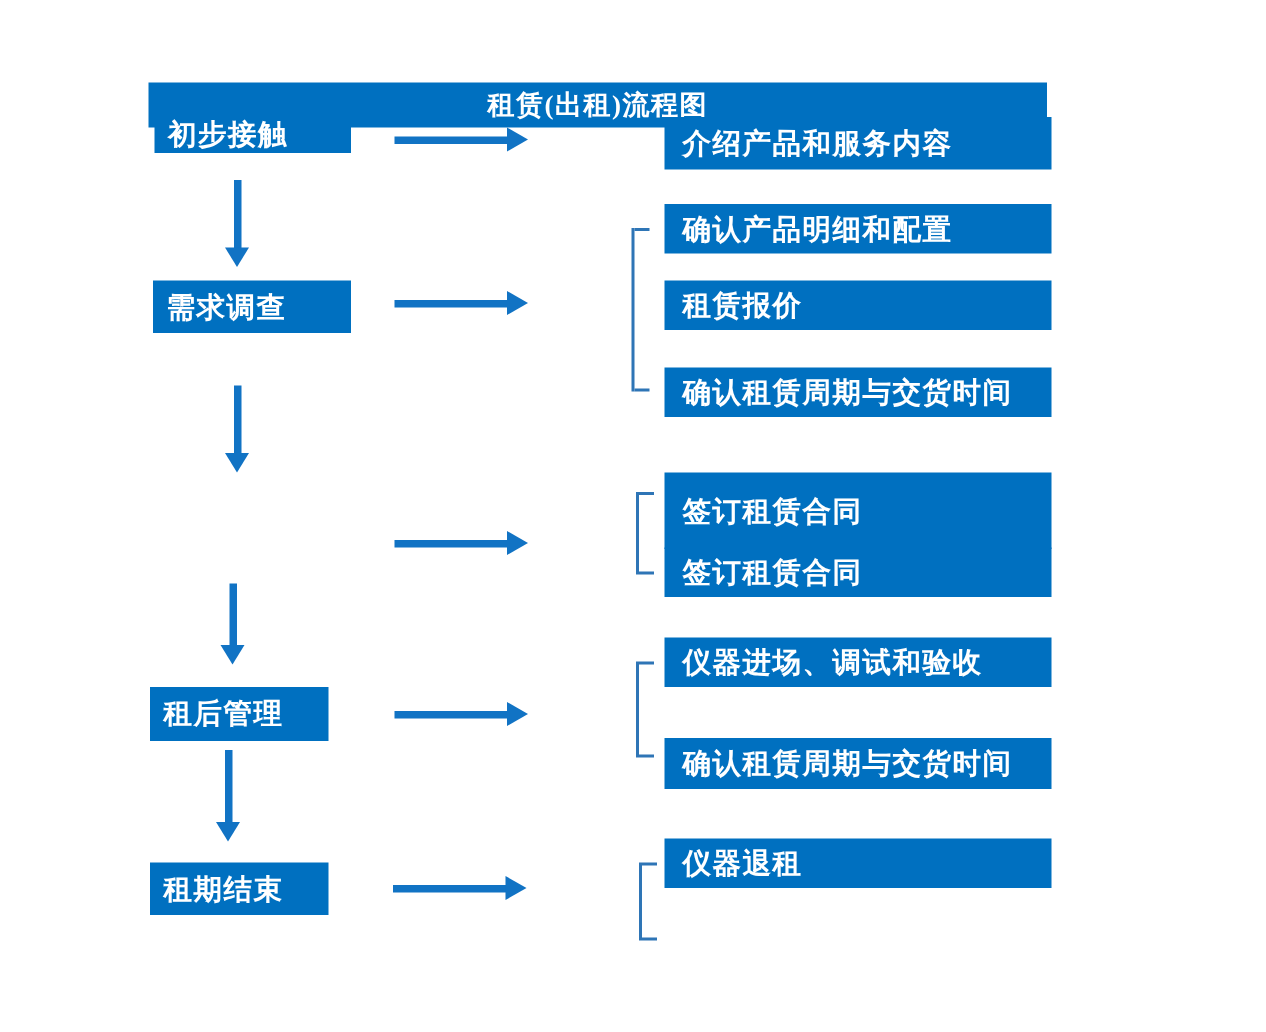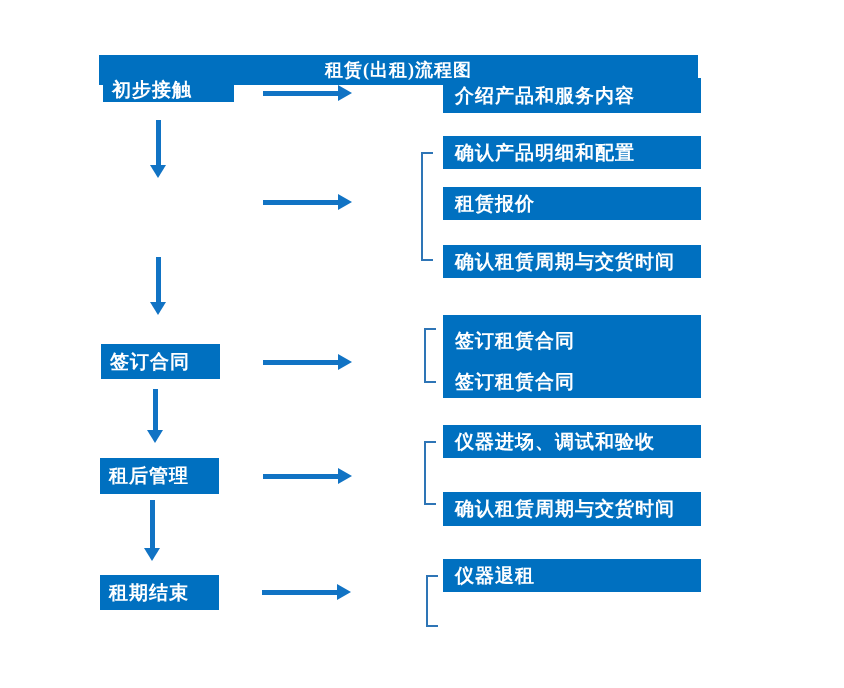--- a/index.html
+++ b/index.html
@@ -58,21 +58,21 @@
   .bracket .tick.bottom{bottom:0;}
 </style>
 </head>
 <body>
 
 <div class="canvas">
 
   <div class="title-bar">租赁(出租)流程图</div>
 
   <div class="box stage" style="left:103px;top:78px;width:122px;height:24px">初步接触</div>
-  <div class="box stage" style="left:101px;top:344px;width:110px;height:35px">签订合同</div>
+  <div class="box stage" style="left:102px;top:187px;width:123px;height:35px">需求调查</div>
   <div class="box stage" style="left:100px;top:458px;width:110px;height:36px">租后管理</div>
   <div class="box stage" style="left:100px;top:575px;width:110px;height:35px">租期结束</div>
 
   <div class="box detail" style="top:78px;height:35px">介绍产品和服务内容</div>
   <div class="box detail" style="top:136px;height:33px">确认产品明细和配置</div>
   <div class="box detail" style="top:245px;height:33px">确认租赁周期与交货时间</div>
   <div class="box detail" style="top:187px;height:33px">租赁报价</div>
   <div class="box detail" style="top:315px;height:51px">签订租赁合同</div>
   <div class="box detail" style="top:365px;height:33px">签订租赁合同</div>
   <div class="box detail" style="top:425px;height:33px">仪器进场、调试和验收</div>

